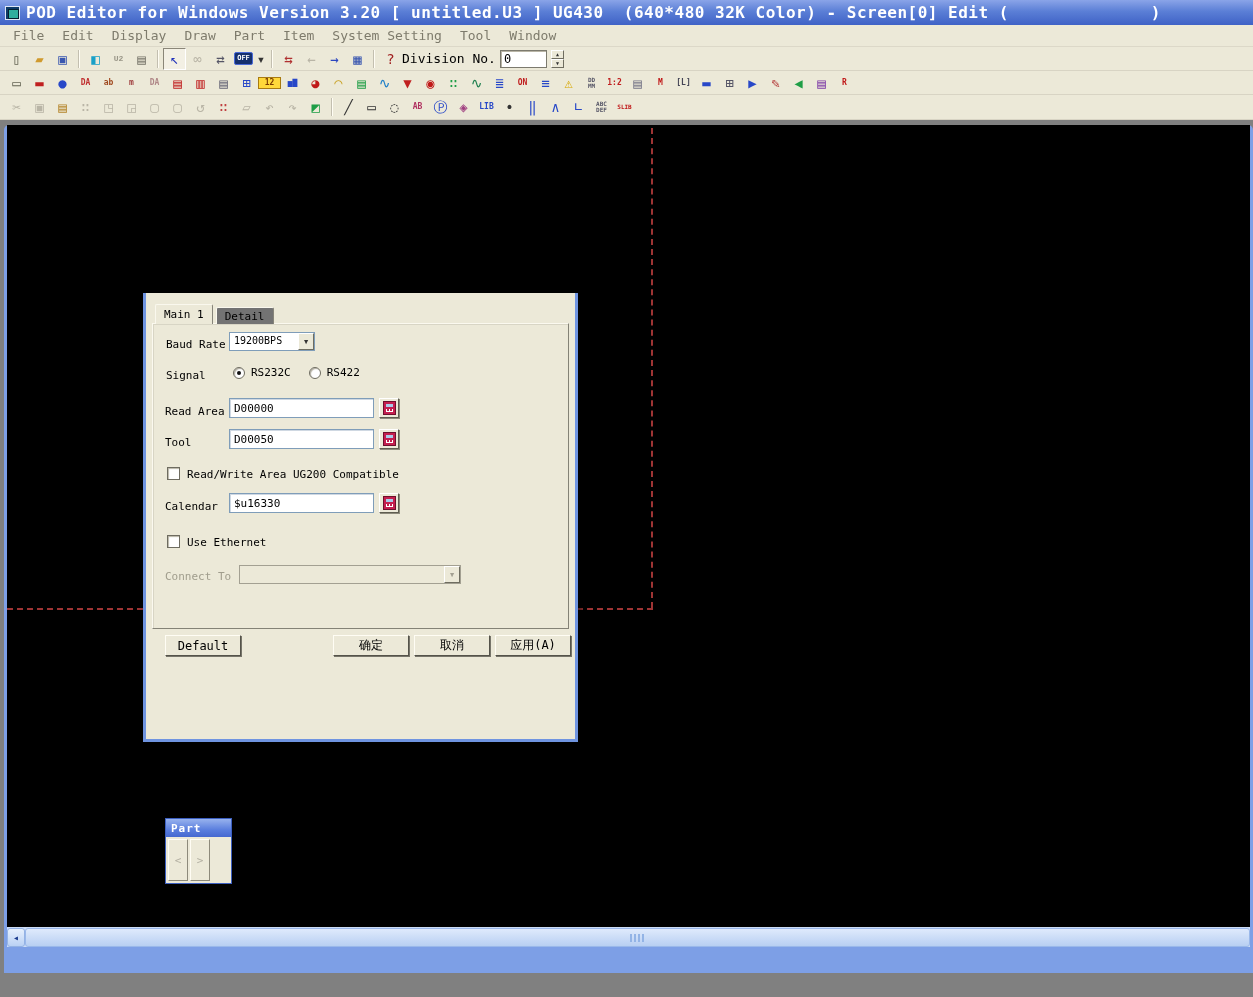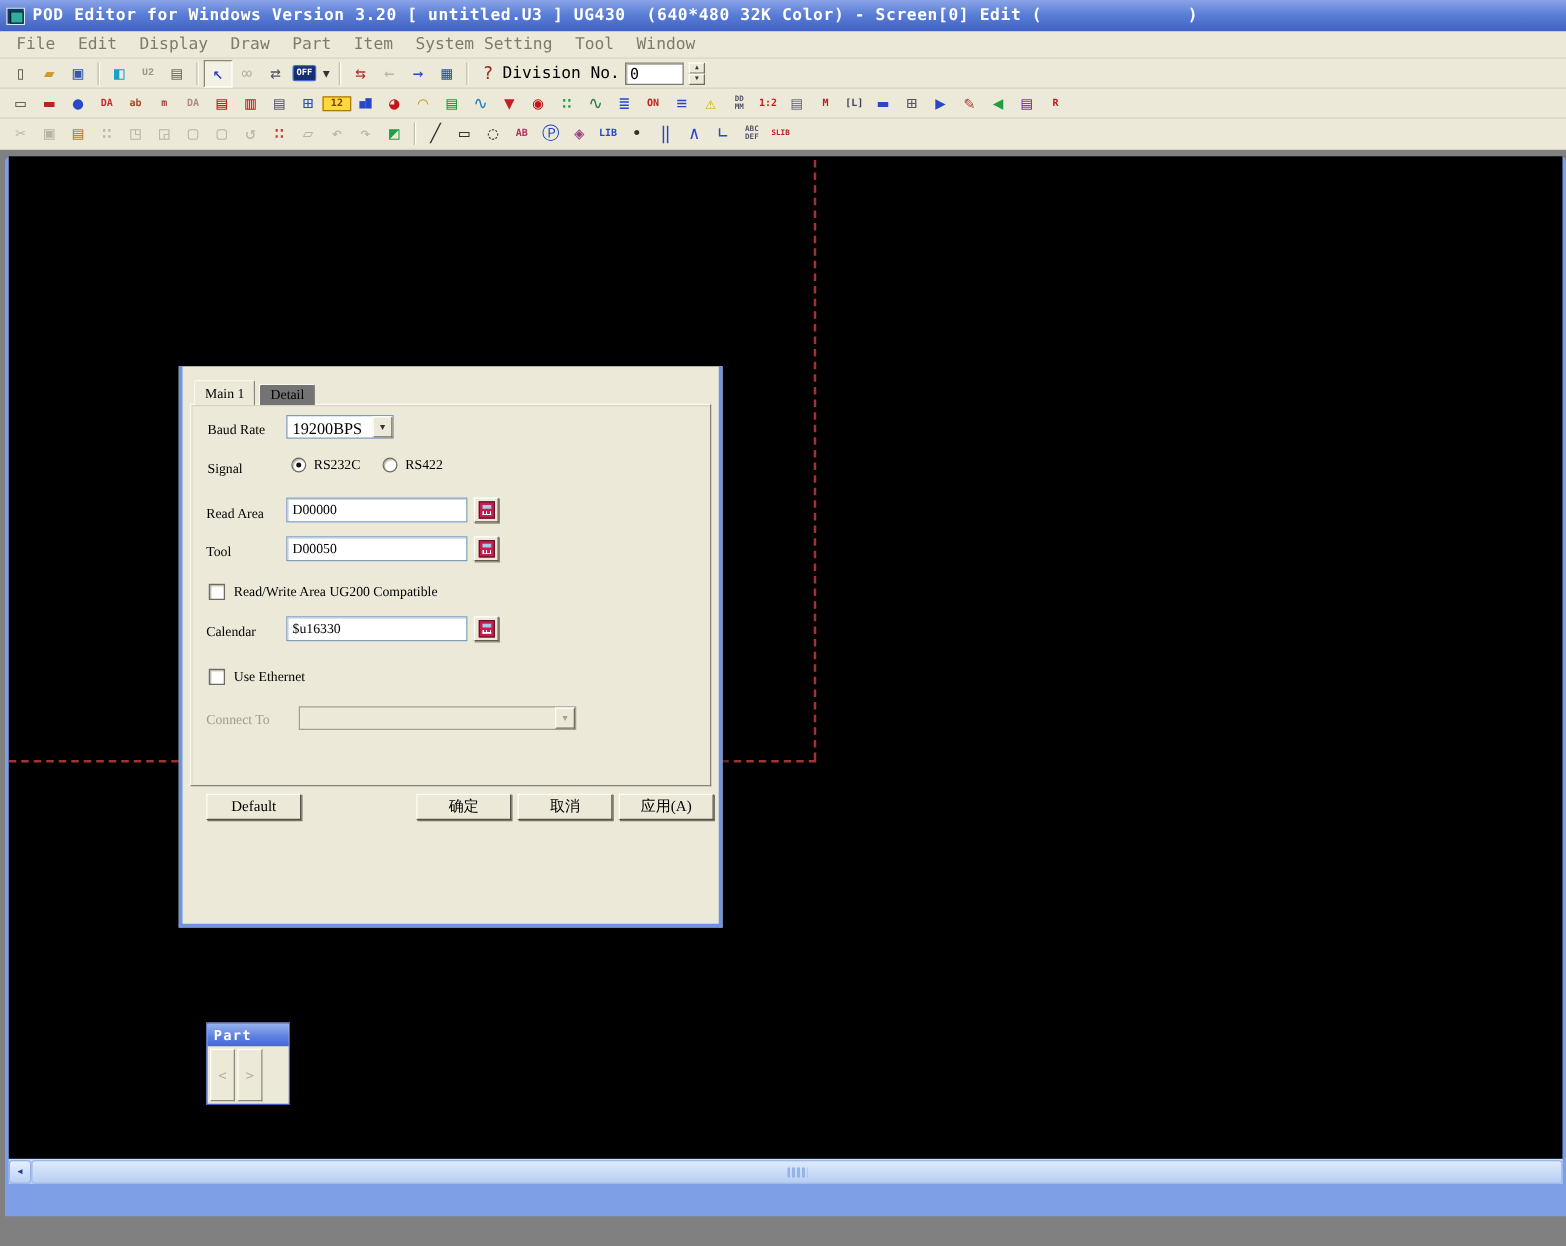--- a/index.html
+++ b/index.html
@@ -9,21 +9,21 @@
     background:#808080;
     font-family:"DejaVu Sans Mono", monospace;
     font-size:12px; color:#000;
   }
   
   .titlebar {
     position:absolute; left:0; top:0; width:1253px; height:25px;
     background:linear-gradient(180deg,#8aa4e8 0%,#5b7fd6 45%,#3f62c6 100%);
     display:flex; align-items:center; padding:0 5px; gap:6px;
   }
-  .titlebar .ttext { color:#fff; font-weight:bold; font-size:13px; letter-spacing:.5px; white-space:pre; overflow:hidden; }
+  .titlebar .ttext { color:#fff; font-weight:bold; font-size:16px; letter-spacing:.5px; white-space:pre; overflow:hidden; }
   .app-icon { width:15px; height:14px; background:#0d3a66; border:1px solid #dfe6f5; position:relative; flex:0 0 auto; }
   .app-icon::after { content:""; position:absolute; left:2px; top:2px; width:9px; height:8px; background:#2fae9e; border:1px solid #04202f; }
   
   .menubar {
     position:absolute; left:0; top:25px; width:1253px; height:22px;
     background:#ece9d8; display:flex; align-items:center; padding-left:4px;
     color:#7e7b6c; font-size:13px; border-bottom:1px solid #dcd8c8;
   }
   .mitem { padding:2px 9px; cursor:default; }
   
@@ -85,35 +85,35 @@
     box-shadow:3px 4px 9px rgba(0,0,0,.65); border-radius:5px 5px 0 0; }
   .dcaption { height:24px; border-radius:4px 4px 0 0; display:flex; align-items:center; padding:0 6px;
     background:linear-gradient(180deg,#bccdf4 0%,#7f9fe9 50%,#6c91e4 100%);
     border:1px solid #5577cf; border-bottom:none; }
   .dcaption .ttext { color:#fff; font-weight:bold; font-size:13px; letter-spacing:1px; }
   .dclose { margin-left:auto; width:21px; height:18px; border-radius:3px;
     background:linear-gradient(180deg,#efa28b 0%,#d05a41 55%,#b8452d 100%);
     border:1px solid #f3dcd2; color:#fff; font-size:13px; font-weight:bold;
     display:flex; align-items:center; justify-content:center; line-height:1; }
   .dbody { position:relative; height:449px; background:#ece9d8;
-    border:3px solid #6f94e0; border-top:none;font-family:Liberation Serif, serif; }
+    border:3px solid #6f94e0; border-top:none; }
   .tabstrip { position:absolute; left:9px; top:11px; height:20px; display:flex; align-items:flex-end; gap:3px; z-index:2; }
   .tab { height:17px; padding:0 8px; background:#737373; font-size:11px;
     border:1px solid #87857a; border-bottom:none; border-top-color:#faf8ee; border-left-color:#faf8ee;
     border-radius:2px 2px 0 0; display:flex; align-items:center; }
   .tab.active { height:20px; background:#ece9d8; position:relative; z-index:3; }
   .tpanel { position:absolute; left:6px; top:30px; width:417px; height:306px;
     border:1px solid; border-color:#fbf9ef #848276 #848276 #fbf9ef;
     box-shadow:inset 1px 1px 0 #d8d5c5; }
   .dlabel { position:absolute; font-size:11px; white-space:pre; }
   .dlabel.gray { color:#a09d8d; }
   .tfield { position:absolute; background:#fff; border:1px solid #7f9db9;
     box-shadow:inset 1px 1px 0 #cfd8e2; font-size:11px; padding:3px 4px; white-space:pre; }
   .combo { position:absolute; background:#fff; border:1px solid #7f9db9; display:flex; }
-  .combo .cval { flex:1; font-size:13px; padding:2px 4px; white-space:pre; }
+  .combo .cval { flex:1; font-size:10px; padding:2px 4px; white-space:pre; }
   .combo .cbtn { width:16px; background:#ece9d8; border:1px solid; border-color:#fff #6f6d60 #6f6d60 #fff;
     font-size:7px; color:#333; display:flex; align-items:center; justify-content:center; }
   .combo.disabled { background:#ece9d8; border-color:#a3a092; }
   .combo.disabled .cbtn { color:#a3a092; }
   .calcbtn { position:absolute; width:20px; height:20px; background:#ece9d8;
     border:1px solid; border-color:#fff #5f5d50 #5f5d50 #fff; box-shadow:1px 1px 0 #8d8a7b;
     display:flex; align-items:center; justify-content:center; }
   .calc-icon { width:13px; height:14px; background:#c41e4e; border:1px solid #6e0f2c; position:relative; }
   .calc-icon::before { content:""; position:absolute; left:2px; top:2px; right:2px; height:3px; background:#a9cbe9; }
   .calc-icon::after { content:""; position:absolute; left:2px; top:7px; right:2px; bottom:2px;

